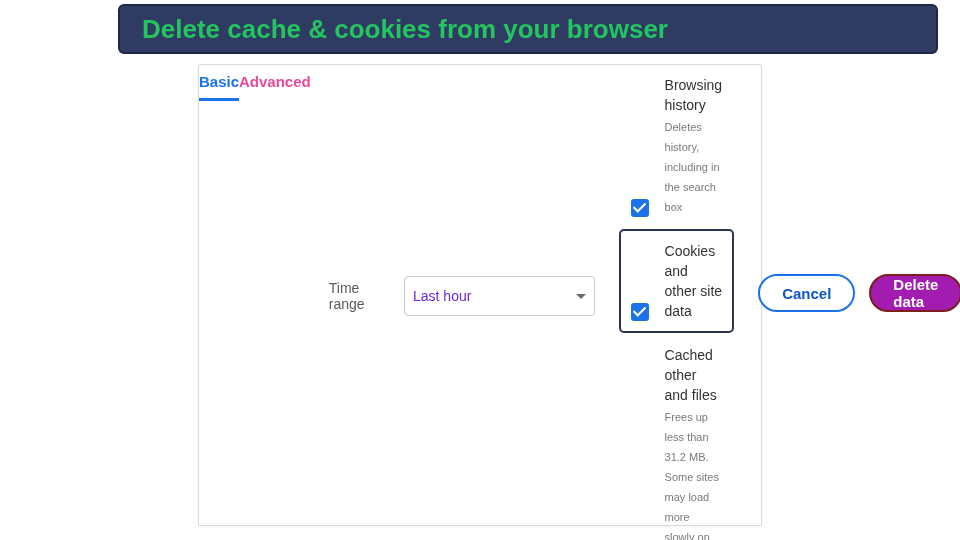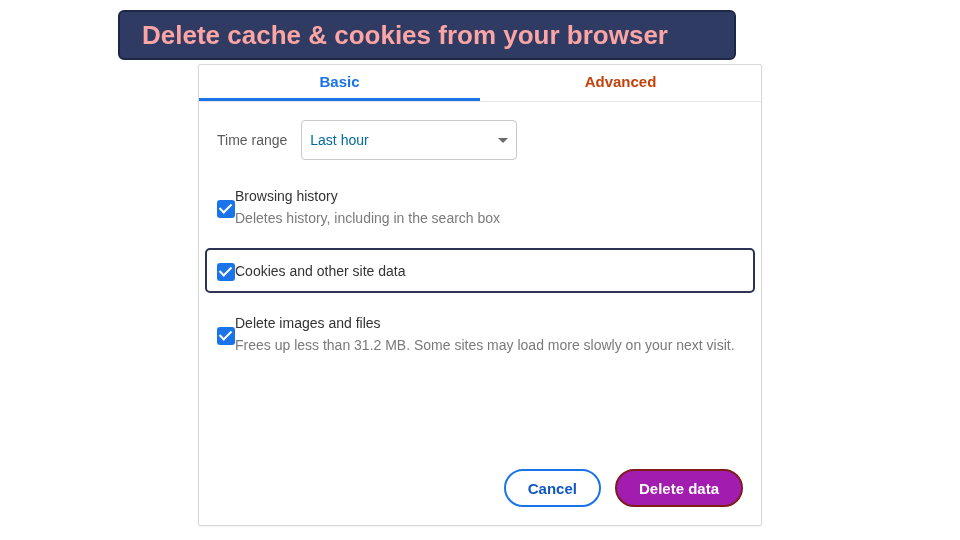--- a/index.html
+++ b/index.html
@@ -6,59 +6,59 @@
     body {
       width: 960px;
       height: 540px;
       background: #ffffff;
       font-family: "Segoe UI", Arial, sans-serif;
       position: relative;
       overflow: hidden;
     }
     .banner {
       position: absolute;
-      top: 10px;
+      top: 4px;
       left: 118px;
-      width: 618px;
+      width: 820px;
       height: 50px;
       background: #2f3b63;
       border: 2px solid #1e2745;
       border-radius: 6px;
-      color: #fca5a5;
+      color: #22c55e;
       font-size: 26px;
       font-weight: 600;
       display: flex;
       align-items: center;
       padding-left: 22px;
     }
     .dialog {
       position: absolute;
       top: 64px;
       left: 198px;
       width: 564px;
       height: 462px;
       background: #ffffff;
       border: 1px solid #d9d9d9;
       border-radius: 2px;
       box-shadow: 0 1px 3px rgba(0,0,0,0.05);
       display: flex;
-      flex-direction: column;
+      flex-direction: row;
     }
     .tabs {
       display: flex;
       width: 100%;
       height: 36px;
     }
     .tab {
       flex: 1 1 0;
       text-align: center;
       font-size: 15px;
       line-height: 30px;
       padding-top: 2px;
-      color: #c2410c;
+      color: #ec4899;
       font-weight: 600;
       cursor: pointer;
       position: relative;
     }
     .tab.active {
       color: #1a73e8;
     }
     .tab.active::after {
       content: "";
       position: absolute;
@@ -83,46 +83,47 @@
     }
     .select {
       width: 216px;
       height: 40px;
       border: 1px solid #c9c9c9;
       border-radius: 4px;
       padding: 0 8px;
       display: flex;
       align-items: center;
       justify-content: space-between;
-      color: #0369a1;
+      color: #6d28d9;
       font-size: 14px;
       cursor: pointer;
       user-select: none;
     }
     .caret {
       width: 0; height: 0;
       border-left: 5px solid transparent;
       border-right: 5px solid transparent;
       border-top: 5px solid #6a6a6a;
     }
     .options {
       display: flex;
       flex-direction: column;
       padding: 0 8px;
     }
     .option {
       display: flex;
-      align-items: center;
+      align-items: flex-end;
       padding: 10px 10px;
+      gap: 16px;
       border-radius: 4px;
     }
     .option.highlight {
       border: 2px solid #2c3354;
       border-radius: 5px;
-      margin: 10px -2px;
+      margin: 2px -2px;
     }
     .cb {
       width: 18px;
       height: 18px;
       background: #1a73e8;
       border-radius: 3px;
       position: relative;
       flex: none;
       margin-top: 3px;
       cursor: pointer;
@@ -137,21 +138,21 @@
       transform: rotate(45deg);
     }
     .opt-text { flex: 1; }
     .opt-title {
       color: #333333;
       font-size: 14px;
       line-height: 20px;
     }
     .opt-desc {
       color: #7a7a7a;
-      font-size: 14px;
+      font-size: 11px;
       line-height: 20px;
       margin-top: 2px;
     }
     .spacer { flex: 1; }
     .footer {
       display: flex;
       justify-content: flex-end;
       align-items: center;
       gap: 14px;
       padding: 14px 18px 18px 18px;
@@ -217,21 +218,21 @@
     <div class="option highlight">
       <div class="cb"></div>
       <div class="opt-text">
         <div class="opt-title">Cookies and other site data</div>
       </div>
     </div>
 
     <div class="option">
       <div class="cb"></div>
       <div class="opt-text">
-        <div class="opt-title">Delete images and files</div>
+        <div class="opt-title">Cached other and files</div>
         <div class="opt-desc">Frees up less than 31.2 MB. Some sites may load more slowly on your next visit.</div>
       </div>
     </div>
   </div>
 
   <div class="spacer"></div>
 
   <div class="footer">
     <div class="btn btn-outline">
       <span>Cancel</span>

